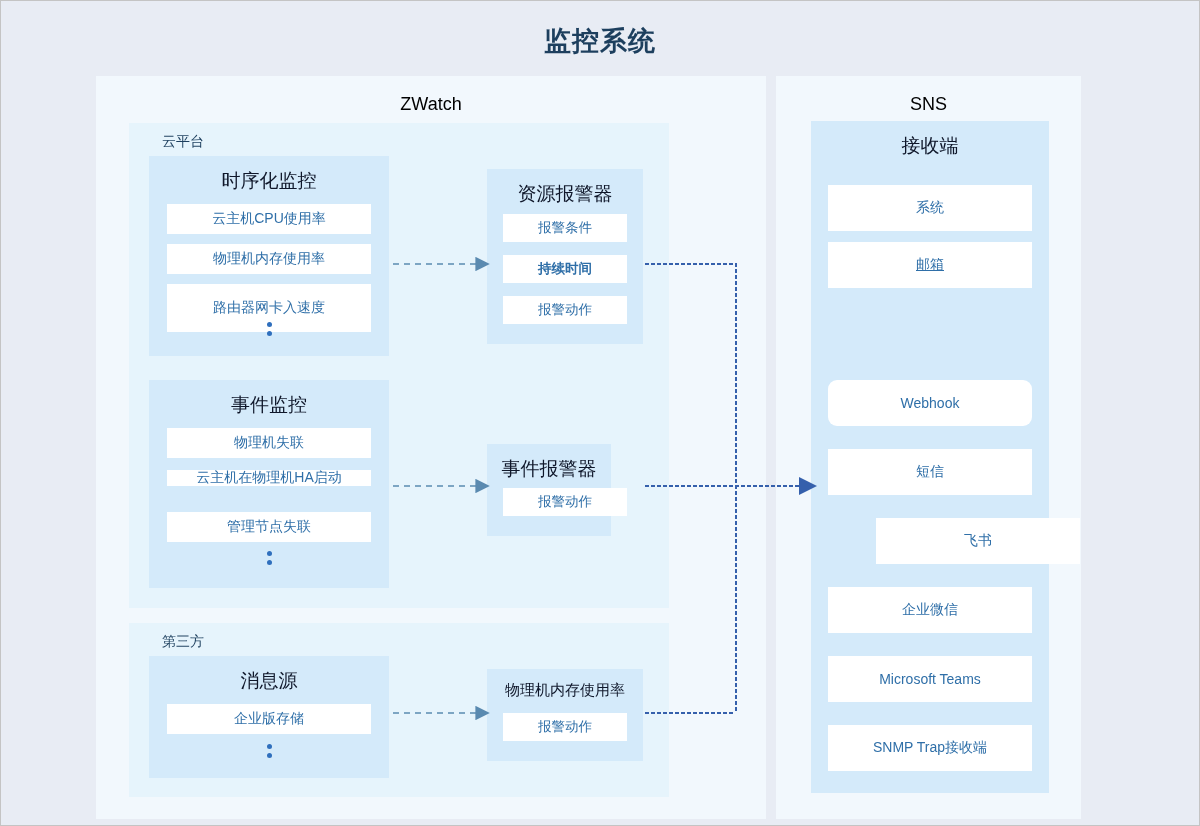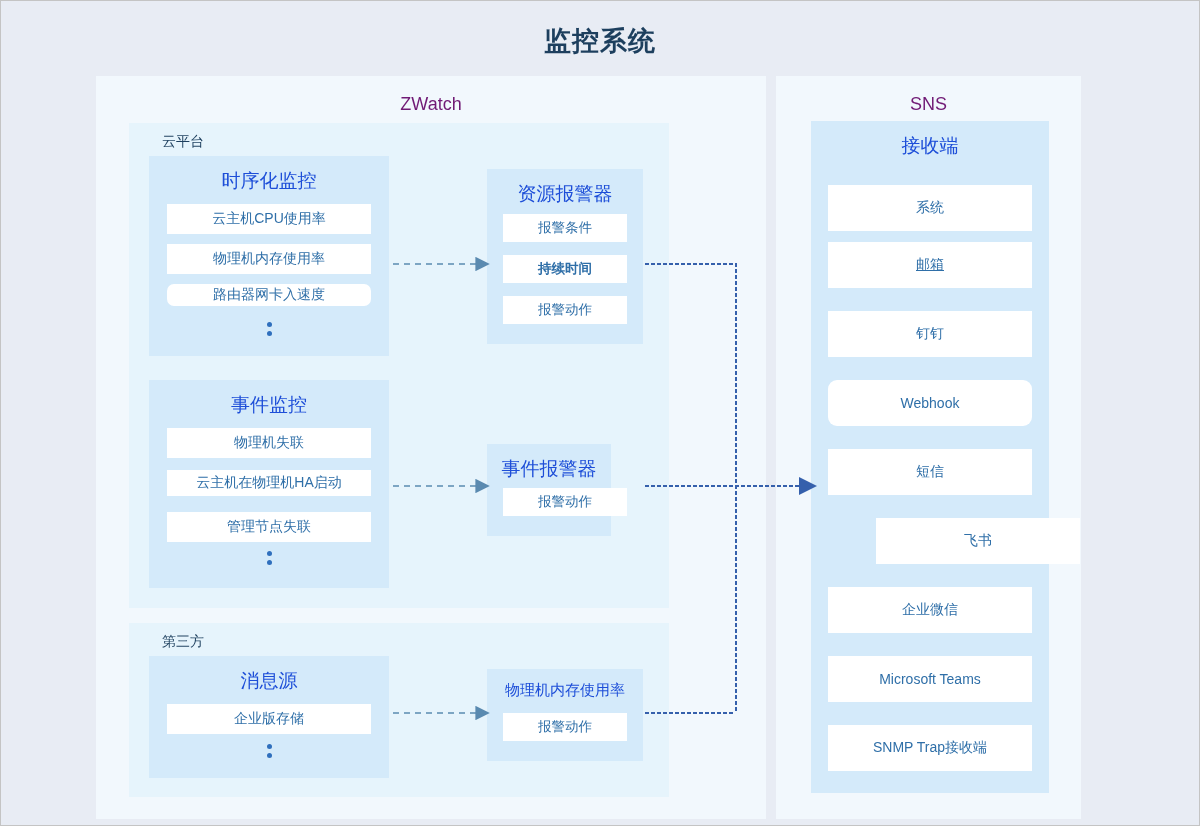--- a/index.html
+++ b/index.html
@@ -30,21 +30,21 @@
   .panel {
     position: absolute;
     background: #f2f8fd;
     box-sizing: border-box;
   }
   .panel-title {
     position: absolute;
     top: 18px; left: 0; width: 100%;
     text-align: center;
     font-size: 18px;
-    color: #701a75;
+    color: #000000;
   }
 
   #zwatch-panel { left: 95px; top: 75px; width: 670px; height: 743px; }
   #sns-panel    { left: 775px; top: 75px; width: 305px; height: 743px; }
 
   
   .group {
     position: absolute;
     background: #e6f4fc;
     box-sizing: border-box;
@@ -62,21 +62,21 @@
   .card {
     position: absolute;
     background: #d4eafa;
     box-sizing: border-box;
   }
   .card-title {
     position: absolute;
     left: 0; top: 12px; width: 100%;
     text-align: center;
     font-size: 19px;
-    color: #1d4ed8;
+    color: #0f172a;
   }
   .card-title.small {
     font-size: 15px;
   }
   .item {
     position: absolute;
     background: #ffffff;
     box-sizing: border-box;
     display: flex;
     align-items: center;
@@ -140,31 +140,31 @@
   </div>
 
   <div class="group" id="group-third">
     <div class="group-label">第三方</div>
   </div>
 
   <div class="card" id="card-metric">
     <div class="card-title">时序化监控</div>
     <div class="item big" style="left:18px; top:48px; width:204px; height:30px;">云主机CPU使用率</div>
     <div class="item big" style="left:18px; top:88px; width:204px; height:30px;">物理机内存使用率</div>
-    <div class="item big" style="left:18px; top:128px; width:204px; height:22px;border-radius:7px;">路由器网卡入速度</div>
+    <div class="item big" style="left:18px; top:128px; width:204px; height:48px;">路由器网卡入速度</div>
     <div class="dots" style="top:166px;">
         <i></i>
         <i></i>
       </div>
   </div>
 
   <div class="card" id="card-event">
     <div class="card-title">事件监控</div>
     <div class="item big" style="left:18px; top:48px; width:204px; height:30px;">物理机失联</div>
-    <div class="item big" style="left:18px; top:90px; width:204px; height:26px;">云主机在物理机HA启动</div>
+    <div class="item big" style="left:18px; top:90px; width:204px; height:16px;">云主机在物理机HA启动</div>
     <div class="item big" style="left:18px; top:132px; width:204px; height:30px;">管理节点失联</div>
     <div class="dots" style="top:171px;">
         <i></i>
         <i></i>
       </div>
   </div>
 
   <div class="card" id="card-msgsrc">
     <div class="card-title">消息源</div>
     <div class="item big" style="left:18px; top:48px; width:204px; height:30px;">企业版存储</div>
@@ -192,21 +192,20 @@
   </div>
 
   <div class="panel" id="sns-panel">
     <div class="panel-title">SNS</div>
   </div>
 
   <div class="card" id="card-receiver">
     <div class="card-title">接收端</div>
     <div class="item big" style="top:52px;margin-top:12px;">系统</div>
     <div class="item big" style="top:121px;text-decoration:underline;">邮箱</div>
-    <div class="item big" style="top:190px;">钉钉</div>
     <div class="item big" style="top:259px;border-radius:9px;">Webhook</div>
     <div class="item big" style="top:328px;">短信</div>
     <div class="item big" style="top:397px;margin-left:48px;">飞书</div>
     <div class="item big" style="top:466px;">企业微信</div>
     <div class="item big" style="top:535px;">Microsoft Teams</div>
     <div class="item big" style="top:604px;">SNMP Trap接收端</div>
   </div>
 
   <svg class="conn" viewBox="0 0 1198 824">
     <defs>

